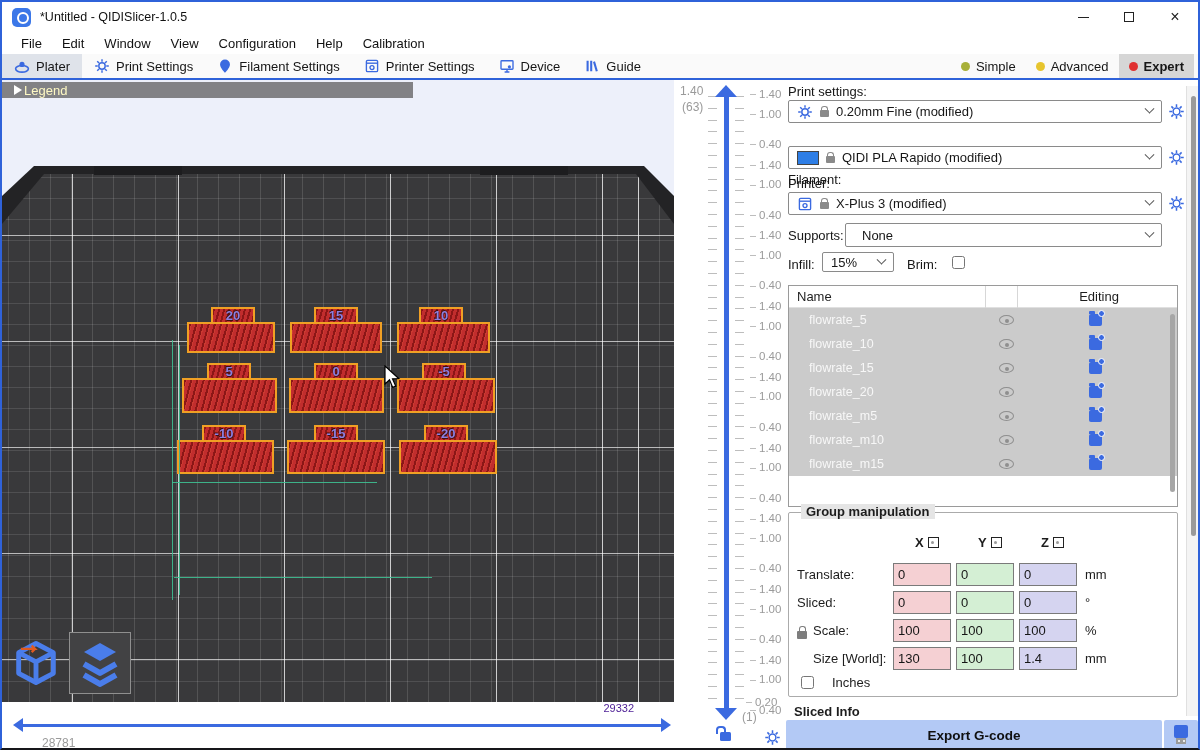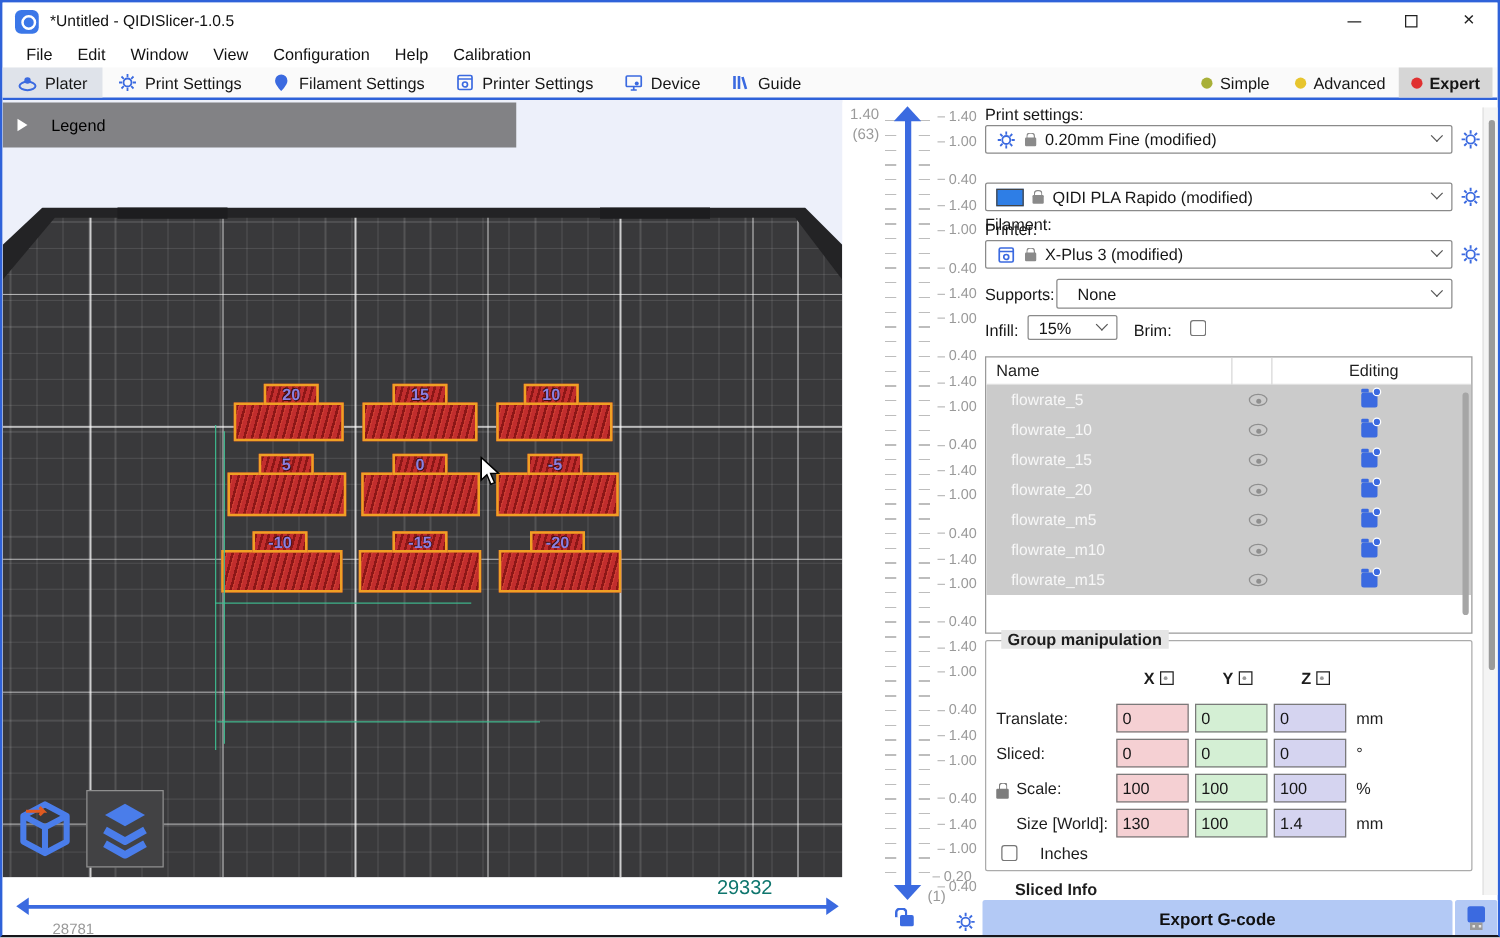--- a/index.html
+++ b/index.html
@@ -29,21 +29,21 @@
   .tab { display:flex; align-items:center; gap:6px; padding:0 12px; font-size:13px; color:#161616; }
   .tab.active { background:#dfe3ea; }
   .tab .ticon { width:16px; height:16px; display:inline-flex; }
   #mode-strip { margin-left:auto; display:flex; align-items:stretch; margin-right:4px; }
   .mode { display:flex; align-items:center; gap:6px; padding:0 10px; font-size:13px; color:#161616; }
   .mode .dot { width:9px; height:9px; border-radius:50%; }
   .mode.active { background:#d6d6d6; font-weight:bold; }
 
   
   #viewport { position:absolute; left:0; top:78px; width:672px; height:622px; background:#edf0fa; overflow:hidden; }
-  #legendbar { position:absolute; left:0; top:2px; width:411px; height:36px; background:#828285; color:#000000; display:flex; align-items:center; gap:19px; padding-left:12px; font-size:13px; }
+  #legendbar { position:absolute; left:0; top:2px; width:411px; height:16px; background:#828285; color:#fef9c3; display:flex; align-items:center; gap:2px; padding-left:12px; font-size:13px; }
   #legend-tri { width:0; height:0; border-left:8px solid #fff; border-top:5px solid transparent; border-bottom:5px solid transparent; }
   #plate-back { position:absolute; left:0; top:0; width:672px; height:622px;
      clip-path:polygon(32px 86px, 642px 86px, 672px 116px, 672px 622px, 0 622px, 0 116px);
      background:#232325; }
   #plate-grid { position:absolute; left:0; top:0; width:672px; height:622px;
      clip-path:polygon(42px 94px, 634px 94px, 672px 144px, 672px 622px, 0 622px, 0 144px);
      background-color:#39393b;
      background-image:
        repeating-linear-gradient(90deg, rgba(255,255,255,0.75) 0 1px, transparent 1px 106px),
        repeating-linear-gradient(0deg,  rgba(255,255,255,0.65) 0 1px, transparent 1px 106px),
@@ -68,21 +68,21 @@
   #btn-preview  { left:67px; top:552px; background:#424244; border:1px solid #8f8f8f; }
 
   #cursor { position:absolute; left:381px; top:285px; z-index:5; }
 
   
   #hstrip { position:absolute; left:0; top:700px; width:690px; height:50px; background:#fff; }
   #hslider-line { position:absolute; left:20px; top:22px; width:640px; height:3px; background:#3b6ae0; }
   .h-arrow { position:absolute; top:16px; width:0; height:0; border-top:7.5px solid transparent; border-bottom:7.5px solid transparent; }
   #h-arrow-left  { left:11px;  border-right:10px solid #3b6ae0; }
   #h-arrow-right { left:659px; border-left:10px solid #3b6ae0; }
-  #hmax { position:absolute; right:74px; top:0px; color:#0f766e; font-size:16px; }
+  #hmax { position:absolute; right:58px; top:0px; color:#4c1d95; font-size:11px; }
   #hmin { position:absolute; left:40px; bottom:2px; color:#9a9a9a; font-size:12px; }
 
   
   #vslider { position:absolute; left:672px; top:80px; width:110px; height:670px; background:#fff; }
   #vs-topval   { position:absolute; left:6px; top:2px;  color:#9a9a9a; font-size:12px; }
   #vs-toplayer { position:absolute; left:8px; top:18px; color:#9a9a9a; font-size:12px; }
   #vs-bar { position:absolute; left:50px; top:14px; width:5px; height:614px; background:#3b6ae0; }
   #vs-arrow-up   { position:absolute; left:41px; top:3px;  width:0; height:0; border-left:11px solid transparent; border-right:11px solid transparent; border-bottom:12px solid #3b6ae0; }
   #vs-arrow-down { position:absolute; left:41px; top:626px; width:0; height:0; border-left:11px solid transparent; border-right:11px solid transparent; border-top:12px solid #3b6ae0; }
   #vs-ticks-left  { position:absolute; left:34px; top:14px; width:9px;  height:612px;
@@ -133,21 +133,21 @@
   .axis-ico { width:11px; height:11px; border:1.5px solid #222; position:relative; }
   .axis-ico::after { content:''; position:absolute; left:2.5px; top:2.5px; width:3px; height:3px; background:#9a9a9a; border-radius:50%; }
   .gm-row-label { position:absolute; font-size:13px; }
   .gm-input { position:absolute; width:58px; height:23px; border:1px solid #7a7a7a; font-size:13px; padding-left:4px; font-family:"Liberation Sans", sans-serif; color:#161616; }
   .gm-unit { position:absolute; left:296px; font-size:13px; }
   .ax0 { background:#f5d0d3; } .ax1 { background:#d4efd4; } .ax2 { background:#d5d4f0; }
   #gm-lock { position:absolute; left:8px; top:118px; width:10px; height:8px; background:#7d7d7d; border-radius:1px; }
   #gm-lock::before { content:''; position:absolute; top:-5px; left:1.5px; width:5px; height:5px; border:1.6px solid #7d7d7d; border-bottom:none; border-radius:3px 3px 0 0; }
   #gm-inches { position:absolute; left:12px; top:162px; display:flex; align-items:center; gap:18px; font-size:13px; }
 
-  #sliced-info { position:absolute; left:10px; top:624px; height:13px; overflow:hidden; font-weight:bold; font-size:13px;margin-left:18px; }
+  #sliced-info { position:absolute; left:10px; top:624px; height:13px; overflow:hidden; font-weight:bold; font-size:13px; }
 
   
   #exportbar { position:absolute; left:782px; top:718px; width:418px; height:32px; background:#fff; }
   #export-btn { position:absolute; left:2px; top:0; width:376px; height:30px; background:#b3c9f5; border:none; border-radius:2px;
                 font-weight:bold; font-size:13.5px; font-family:"Liberation Sans", sans-serif; color:#101010; }
   #usb-btn { position:absolute; left:380px; top:0; width:34px; height:30px; background:#b3c9f5; border-radius:2px; display:flex; align-items:center; justify-content:center; }
   .usb-ico { position:relative; width:16px; height:20px; }
   .usb-ico .body { position:absolute; left:1px; top:0; width:14px; height:13px; background:#3b6ae0; border-radius:2px; }
   .usb-ico .conn { position:absolute; left:3px; top:13px; width:10px; height:6px; background:#9a9a9a; }
   .usb-ico .conn::before { content:''; position:absolute; left:1.5px; top:2px; width:2px; height:2px; background:#e8e8e8; }

